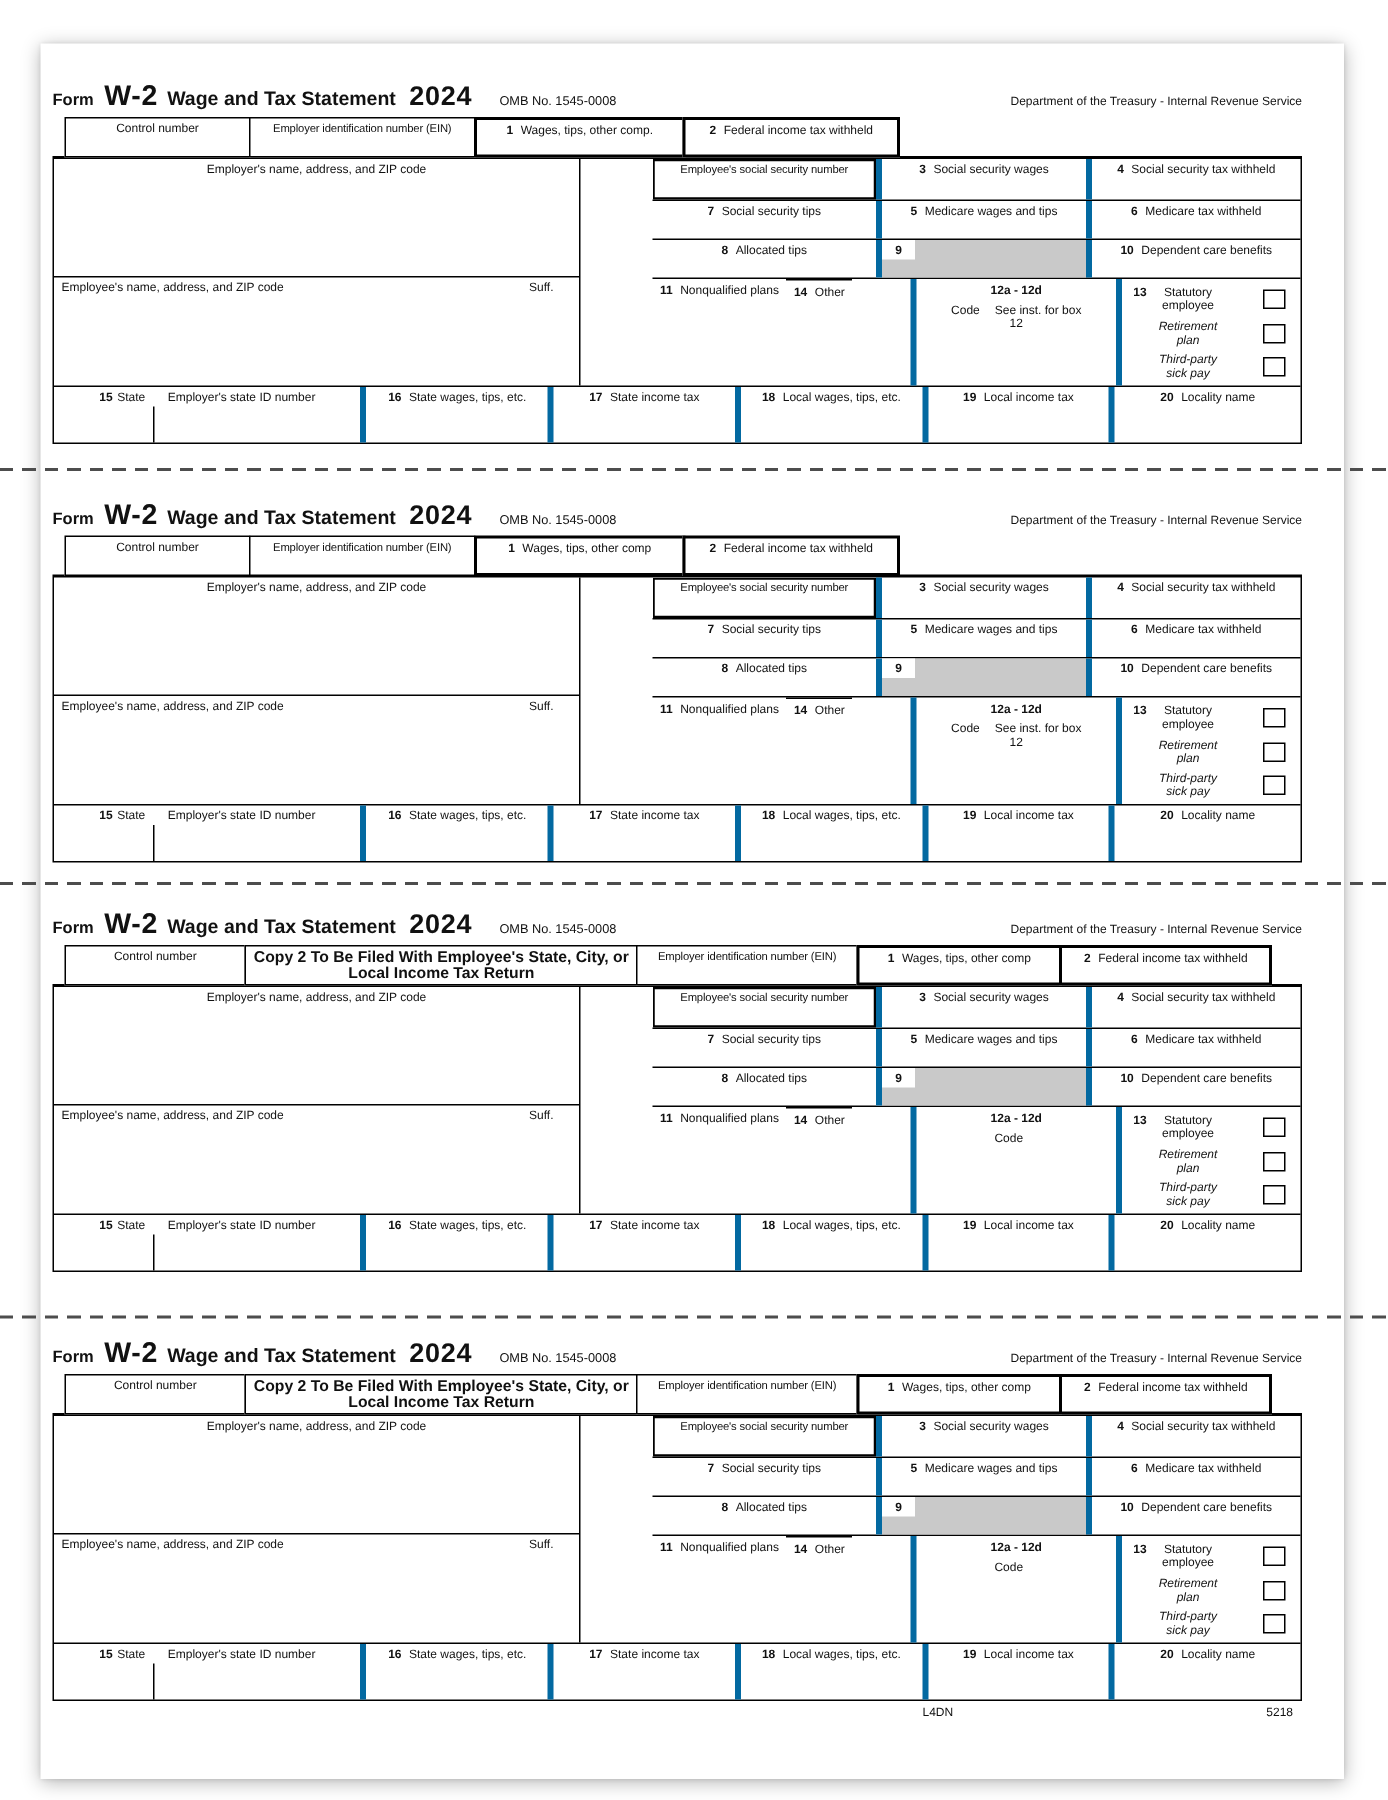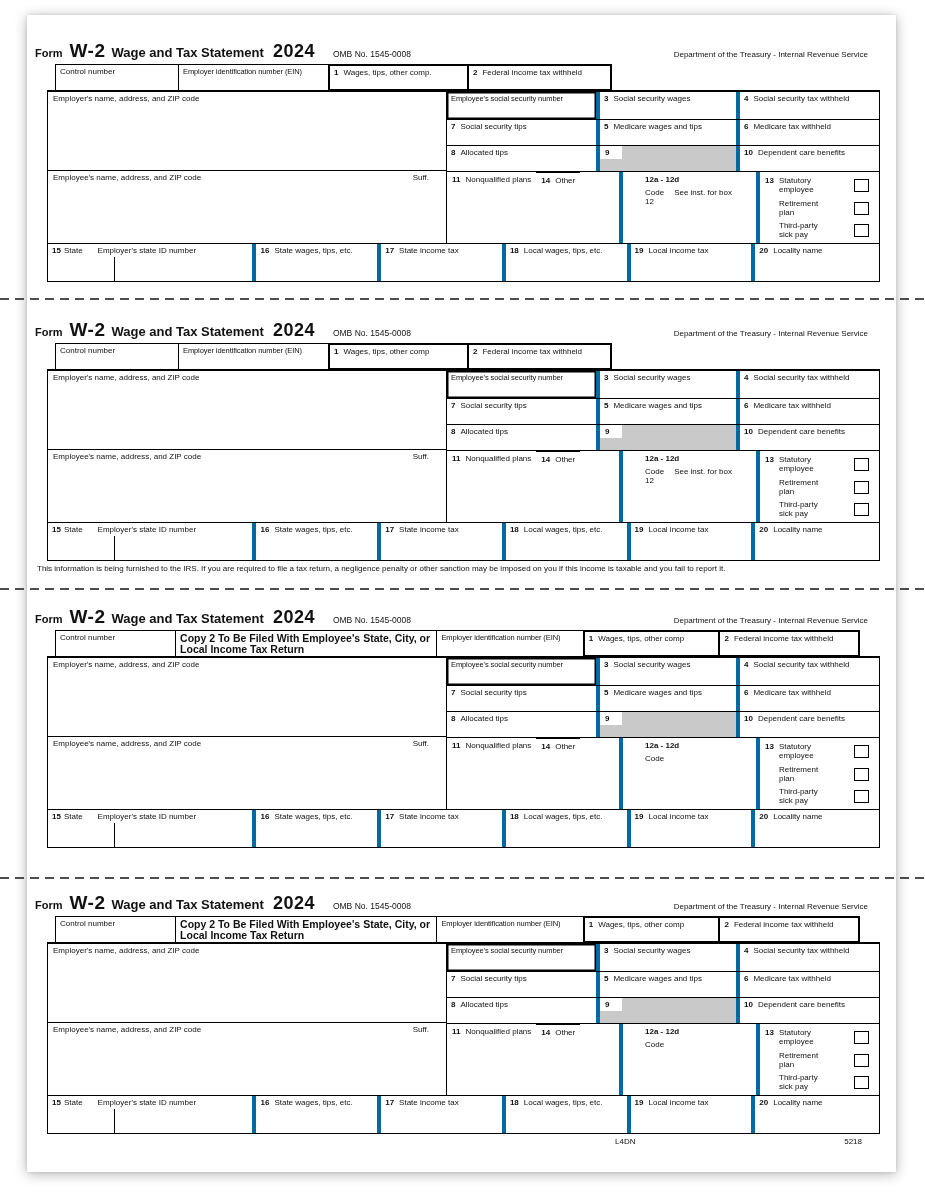--- a/index.html
+++ b/index.html
@@ -1,51 +1,51 @@
 <!DOCTYPE html>
 <html style="--shade: #c9c9c9; --perf: #4d4d4d;"><head>
 <meta charset="utf-8">
 <style>
   * { margin:0; padding:0; box-sizing:border-box; }
   html,body { width:925px; height:1200px; background:#ffffff; font-family:"Liberation Sans", sans-serif; color:#111; overflow:hidden; }
-  #sheet { position:absolute; left:27px; top:15px; width:869px; height:1157px; background:#fff;
+  #sheet { position:absolute; left:27px; top:29px; width:869px; height:1157px; background:#fff;
            box-shadow:0 2px 12px rgba(0,0,0,0.30), 0 0 3px rgba(0,0,0,0.12); }
 
   
   .title-row { display:flex; align-items:baseline; margin-left:8px; width:833px; white-space:nowrap; }
   .t-form { font-weight:bold; font-size:11px; margin-right:7px; }
   .t-w2   { font-weight:bold; font-size:19px; margin-right:6px; letter-spacing:0.5px; }
   .t-name { font-weight:bold; font-size:13px; margin-right:9px; }
   .t-year { font-weight:bold; font-size:18px; letter-spacing:0.5px; }
   .t-omb  { font-size:8.5px; margin-left:18px; }
   .t-dept { font-size:8px; margin-left:auto; }
 
   
-  .w2-table { width:813px; margin-left:20px; margin-top:2px; font-size:8px; line-height:9px; }
+  .w2-table { width:813px; margin-left:8px; margin-top:2px; font-size:8px; line-height:9px;text-align:center; }
   .c { position:relative; padding:2px 4px; }
   .num { font-weight:bold; margin-right:5px; font-size:8px; }
   .lbl { font-size:8px; }
   .lbl-tight { font-size:7.5px; letter-spacing:-0.1px; }
   .bt { border-top:1px solid #000; }
   .bl { border-left:4px solid #0369a1; }
 
   
   .r1 { display:flex; height:27px; margin-bottom:-1px; position:relative; z-index:2; }
   .r1 .c { border:1px solid #000; background:#fff; }
   .r1 .c + .c { margin-left:-1px; }
   .c.control { width:124px; margin-left:8px; }
   .c.copy    { width:269px; }
   .copy-text { font-weight:bold; font-size:10.5px; line-height:11px; display:block; }
   .c.ein { width:151px; }
   .c.b1  { width:141px; border-width:2px; }
   .c.b2  { width:145px; border-width:2px; margin-left:-2px !important; }
 
   
   .tbody { border:1px solid #000; border-top-width:2px; width:833px; }
-  .upper { display:flex; height:151px; }
+  .upper { display:flex; height:151px;gap:48px; }
   .leftcol { width:400px; border-right:1px solid #000; display:flex; flex-direction:column; }
   .addr.employer { height:79px; border-bottom:1px solid #000; padding:2px 5px; }
   .addr.employee { height:72px; padding:2px 5px; display:flex; justify-content:space-between; align-items:flex-start; }
   .suff { font-size:8px; margin-right:12px; }
   .rightcols { width:432px; display:flex; flex-direction:column; }
   .rrow { display:flex; }
   .h27 { height:27px; } .h26 { height:26px; }
   .w149 { width:149px; } .w140 { width:140px; } .w143 { width:143px; }
   .ssn { box-shadow:inset 0 0 0 1.5px #000; }
   .nine { padding:0; background:var(--shade,#c9c9c9); }
@@ -57,21 +57,21 @@
   .b14 { height:45px; padding:3px 5px; }
   .col12 { width:137px; padding:3px 22px; }
   .b12-range { font-weight:bold; }
   .b12-code { margin-top:4px; }
   .b12-note { margin-left:10px; }
   .col13 { width:123px; padding:2px 3px; }
   .b13-item { display:flex; align-items:center; height:22px; padding:0 2px; }
   .b13-item.first { align-items:flex-start; padding-top:2px; height:23px; }
   .num13 { font-weight:bold; width:14px; flex:none; }
   .b13-text { width:50px; font-size:8px; line-height:9px; }
-  .b13-item.indent { padding-left:16px; }
+  .b13-item.indent { padding-left:16px;font-style:italic; }
   .checkbox { width:15px; height:13px; border:1.5px solid #000; background:#fff; margin-left:auto; margin-right:5px; flex:none; }
   .b13-item.first .checkbox { margin-top:3px; }
 
   .r6 { display:flex; height:38px; }
   .w205 { width:205px; } .w125 { width:125px; } .w128 { width:128px; }
   .b15 .num { margin-right:3px; }
   .id-label { margin-left:15px; }
   .divider15 { position:absolute; left:66px; top:13px; bottom:0; width:1px; background:#000; }
 
   
@@ -349,25 +349,20 @@
           <div class="c w125 bl">
             <span class="num">19</span><span class="lbl">Local income tax</span>
           </div>
           <div class="c w128 bl">
             <span class="num">20</span><span class="lbl">Locality name</span>
           </div>
         </div>
       </div>
     </div>
 
-    <div class="ffooter">
-      <span class="f-left">This information is being furnished to the IRS.  If you are required to file a tax return, a negligence penalty or other sanction may be imposed on you if this income is taxable and you fail to report it.</span>
-      <span class="f-code"></span>
-      <span class="f-right"></span>
-    </div>
   </div>
 <div class="perforation perf-1"></div>
   <div class="w2-form form-2">
 
     <div class="title-row">
       <span class="t-form">Form</span>
       <span class="t-w2">W-2</span>
       <span class="t-name">Wage and Tax Statement</span>
       <span class="t-year">2024</span>
       <span class="t-omb">OMB No. 1545-0008</span>

